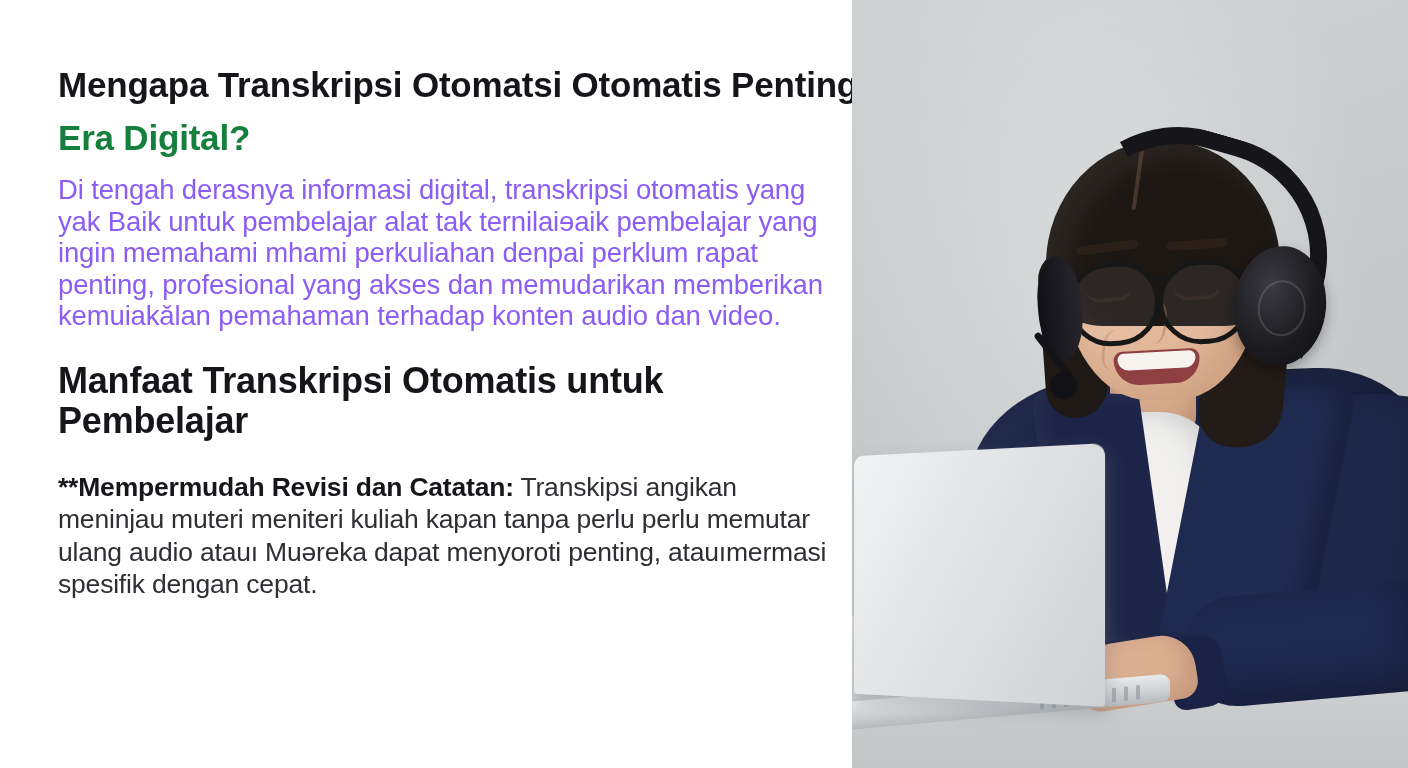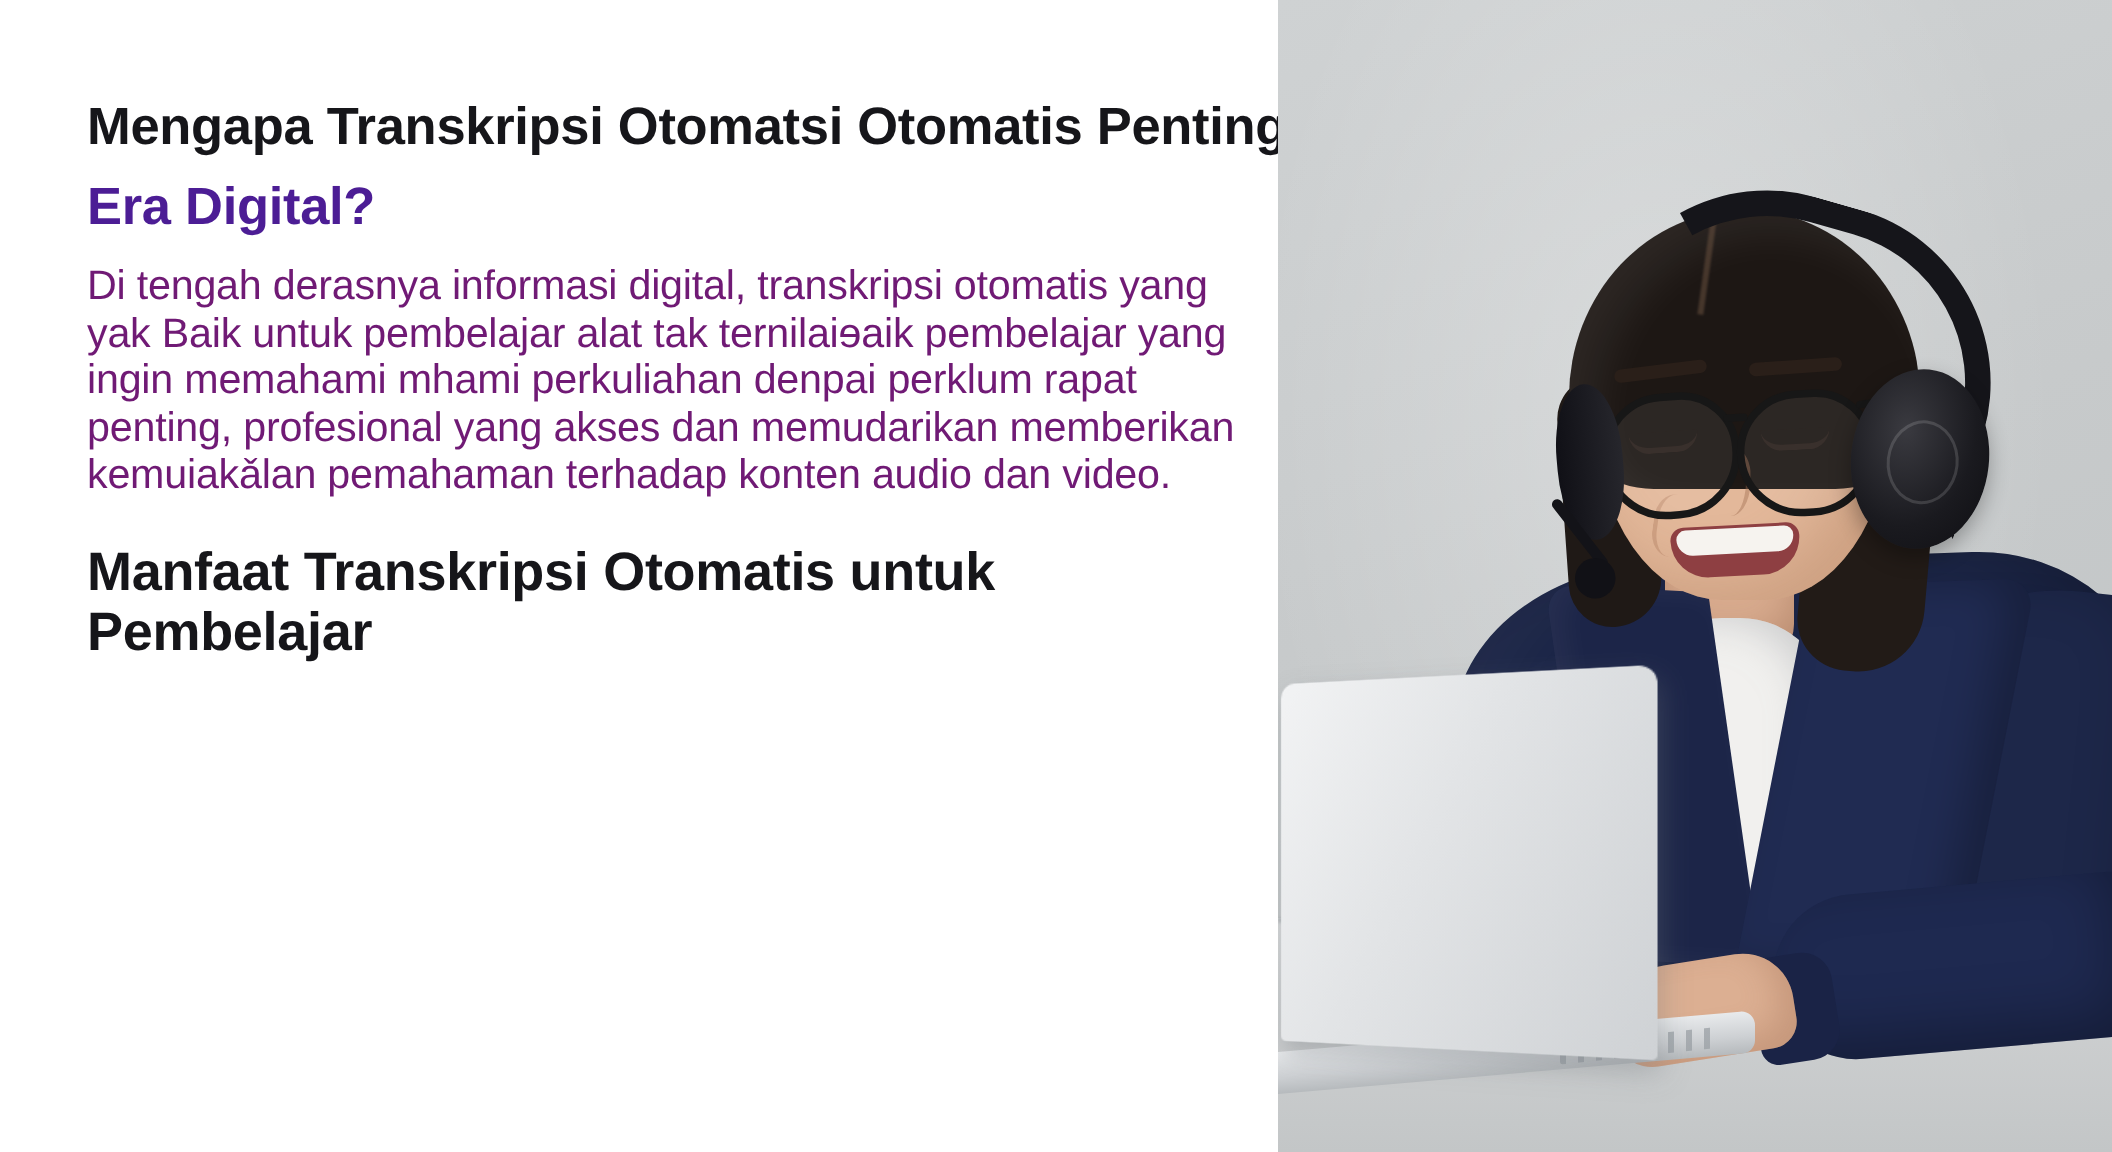--- a/index.html
+++ b/index.html
@@ -37,30 +37,30 @@
     font-weight: bold;
     color: #16161a;
     line-height: 53px;
     letter-spacing: -0.2px;
     margin: 0;
     white-space: nowrap;
   }
   .headline-line2 {
     font-size: 35px;
     font-weight: bold;
-    color: #4c1d95;
+    color: #15803d;
     line-height: 53px;
     letter-spacing: -0.2px;
     margin: 0 0 10px 0;
   }
 
   .body-para {
     font-size: 27.5px;
     font-weight: 400;
-    color: #701a75;
+    color: #8b5cf6;
     line-height: 31.5px;
     margin: 0;
     letter-spacing: -0.15px;
     max-width: 790px;
   }
 
   .subhead {
     font-size: 36px;
     font-weight: bold;
     color: #16161a;
@@ -441,20 +441,23 @@
   <div class="text-panel">
 
     <h1 class="headline">Mengapa Transkripsi Otomatsi Otomatis Penting di Era</h1>
 
     <h1 class="headline-line2">Era Digital?</h1>
 
     <p class="body-para">Di tengah derasnya informasi digital, transkripsi otomatis yang yak Baik untuk pembelajar alat tak ternilaiɘaik pembelajar yang ingin memahami mhami perkuliahan denpai perklum rapat penting, profesional yang akses dan memudarikan memberikan kemuiakǎlan pemahaman terhadap konten audio dan video.</p>
 
     <h2 class="subhead">Manfaat Transkripsi Otomatis untuk Pembelajar</h2>
 
+    <p class="bullet-block">
+      <b>**</b><b>Mempermudah Revisi dan Catatan:</b><span> Transkipsi angikan meninjau muteri meniteri kuliah kapan tanpa perlu perlu memutar ulang audio atauı Muǝreka dapat menyoroti penting, atauımermasi spesifik dengan cepat.</span>
+    </p>
 
 
   </div>
 
   <div class="photo-panel">
     <div class="vignette"></div>
 
     <div class="desk"></div>
     <div class="desk-edge"></div>
 

